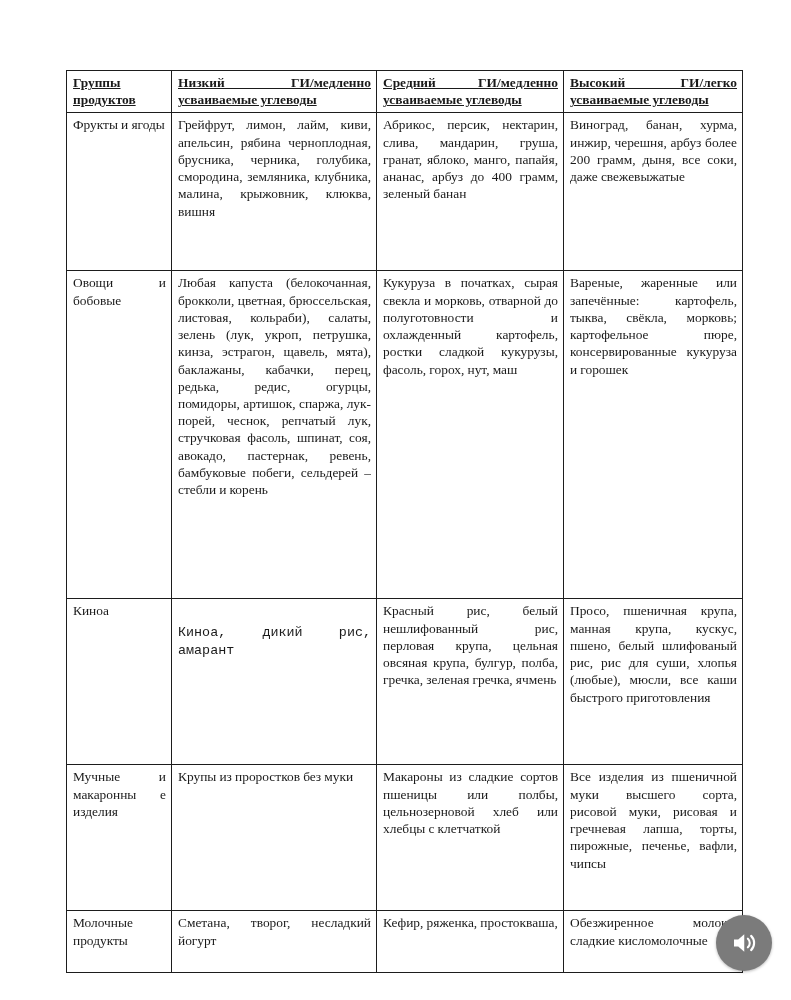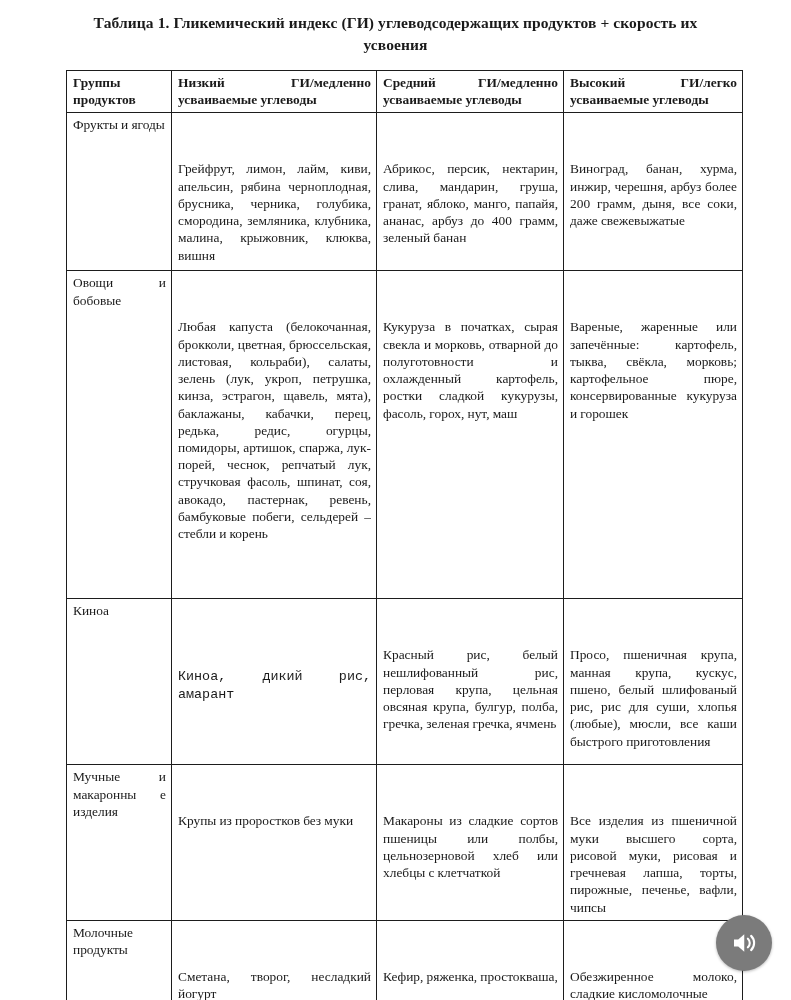--- a/index.html
+++ b/index.html
@@ -53,32 +53,32 @@
     text-align-last: left;
     -webkit-hyphens: none;
     hyphens: none;
     word-spacing: -0.2px;
   }
 
   table.gi-table thead th {
     font-weight: bold;
     text-align: justify;
     text-align-last: left;
+    text-decoration: underline;
   }
 
   col.c-group  { width: 105px; }
   col.c-low    { width: 205px; }
   col.c-medium { width: 187px; }
   col.c-high   { width: 179px; }
 
   
   .cellbody {
     text-align: justify;
     text-align-last: left;
-    margin-top: 44px;
   }
   .cellbody.center-block {
     padding-top: 22px;
     font-family: Liberation Mono, monospace;
   }
   .it { }
 
   .row-fruits td    { height: 150px; }
   .row-veg td       { height: 320px; }
   .row-cereals td   { height: 158px; }
@@ -108,21 +108,20 @@
     cursor: pointer;
     box-shadow: 0 1px 3px rgba(0,0,0,0.28);
   }
   .audio-fab svg { display: block; }
 </style>
 </head>
 <body>
 
 <div class="page">
 
-  <h1 class="doc-title">Таблица 1. Гликемический индекс (ГИ) углеводсодержащих продуктов + скорость их усвоения</h1>
 
   <table class="gi-table">
     <colgroup>
       <col class="c-group">
       <col class="c-low">
       <col class="c-medium">
       <col class="c-high">
     </colgroup>
     <thead>
       <tr>

